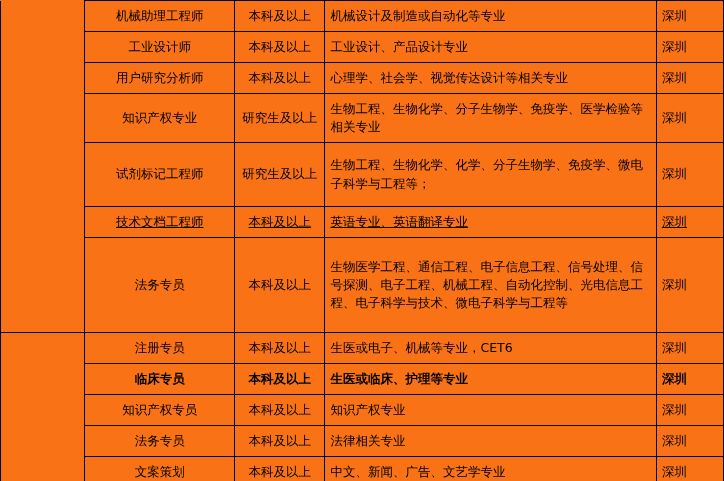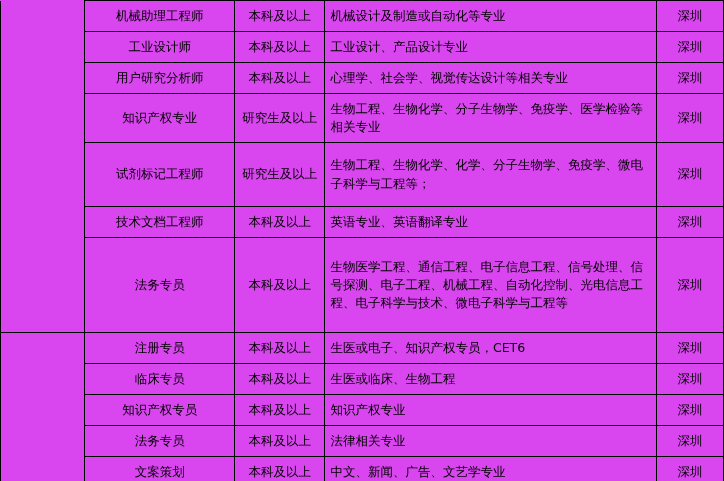--- a/index.html
+++ b/index.html
@@ -11,21 +11,21 @@
     width: 724px;
     height: 481px;
     font-family: "DejaVu Sans", "Liberation Sans", sans-serif;
     color: #000000;
     overflow: hidden;
   }
   .page {
     position: relative;
     width: 724px;
     height: 481px;
-    background: #d946ef;
+    background: #f97316;
   }
   table.job-table {
     border-collapse: collapse;
     width: 724px;
     table-layout: fixed;
     font-size: 12.5px;
     line-height: 1.45;
   }
   table.job-table td {
     border: 1px solid #000000;
@@ -53,21 +53,21 @@
   td.position {
     text-align: center;
   }
   td.degree {
     text-align: center;
   }
   td.major {
     text-align: left;
   }
   td.location {
-    text-align: center;
+    text-align: left;
   }
 </style>
 </head>
 <body>
 
 <div class="page">
   <table class="job-table">
     <colgroup>
       <col class="c-group">
       <col class="c-position">
@@ -101,44 +101,44 @@
         <td class="degree">研究生及以上</td>
         <td class="major">生物工程、生物化学、分子生物学、免疫学、医学检验等相关专业</td>
         <td class="location">深圳</td>
       </tr>
       <tr style="height:64px;">
         <td class="position">试剂标记工程师</td>
         <td class="degree">研究生及以上</td>
         <td class="major">生物工程、生物化学、化学、分子生物学、免疫学、微电子科学与工程等；</td>
         <td class="location">深圳</td>
       </tr>
-      <tr style="height:31px;">
+      <tr style="height:31px;text-decoration:underline;">
         <td class="position">技术文档工程师</td>
         <td class="degree">本科及以上</td>
         <td class="major">英语专业、英语翻译专业</td>
         <td class="location">深圳</td>
       </tr>
       <tr style="height:95px;">
         <td class="position">法务专员</td>
         <td class="degree">本科及以上</td>
         <td class="major">生物医学工程、通信工程、电子信息工程、信号处理、信号探测、电子工程、机械工程、自动化控制、光电信息工程、电子科学与技术、微电子科学与工程等</td>
         <td class="location">深圳</td>
       </tr>
 
       <tr style="height:31px;padding-left:48px;">
         <td class="group-cell" rowspan="5" style="border-top:1px solid #000;"></td>
         <td class="position">注册专员</td>
         <td class="degree">本科及以上</td>
-        <td class="major">生医或电子、知识产权专员，CET6</td>
+        <td class="major">生医或电子、机械等专业，CET6</td>
         <td class="location">深圳</td>
       </tr>
-      <tr style="height:31px;">
+      <tr style="height:31px;font-weight:bold;">
         <td class="position">临床专员</td>
         <td class="degree">本科及以上</td>
-        <td class="major">生医或临床、生物工程</td>
+        <td class="major">生医或临床、护理等专业</td>
         <td class="location">深圳</td>
       </tr>
       <tr style="height:31px;">
         <td class="position">知识产权专员</td>
         <td class="degree">本科及以上</td>
         <td class="major">知识产权专业</td>
         <td class="location">深圳</td>
       </tr>
       <tr style="height:31px;">
         <td class="position">法务专员</td>

